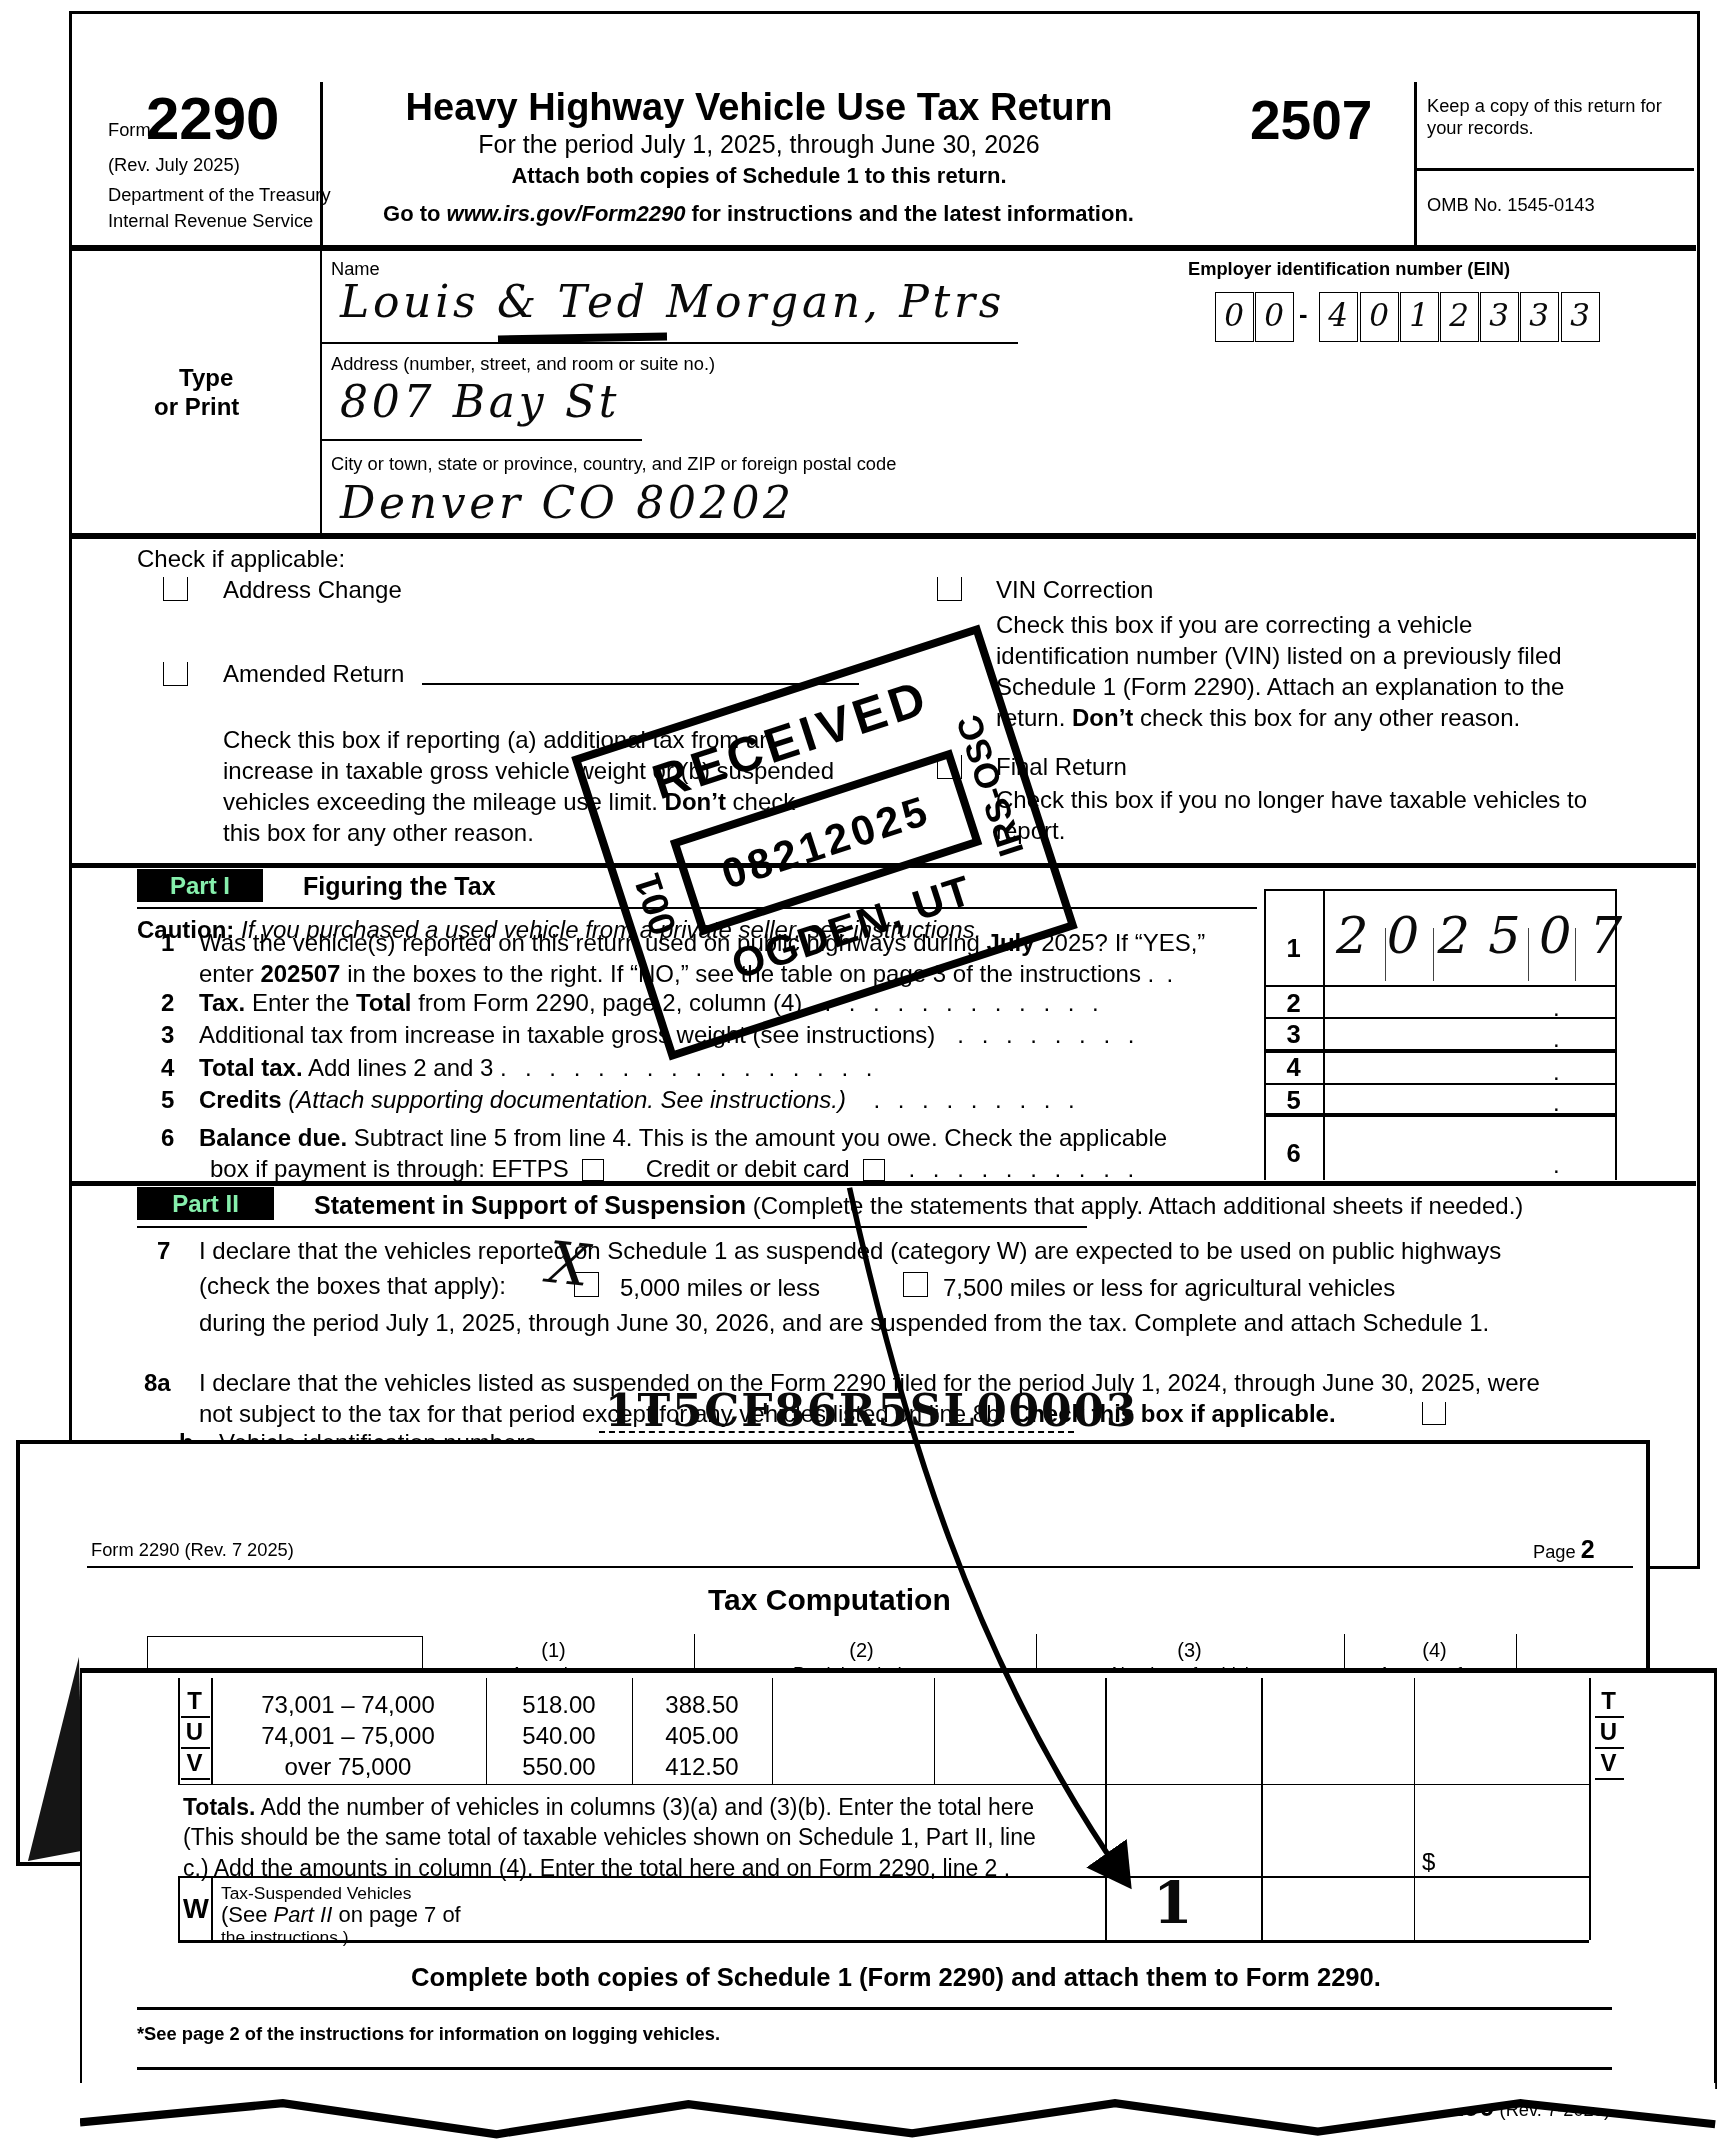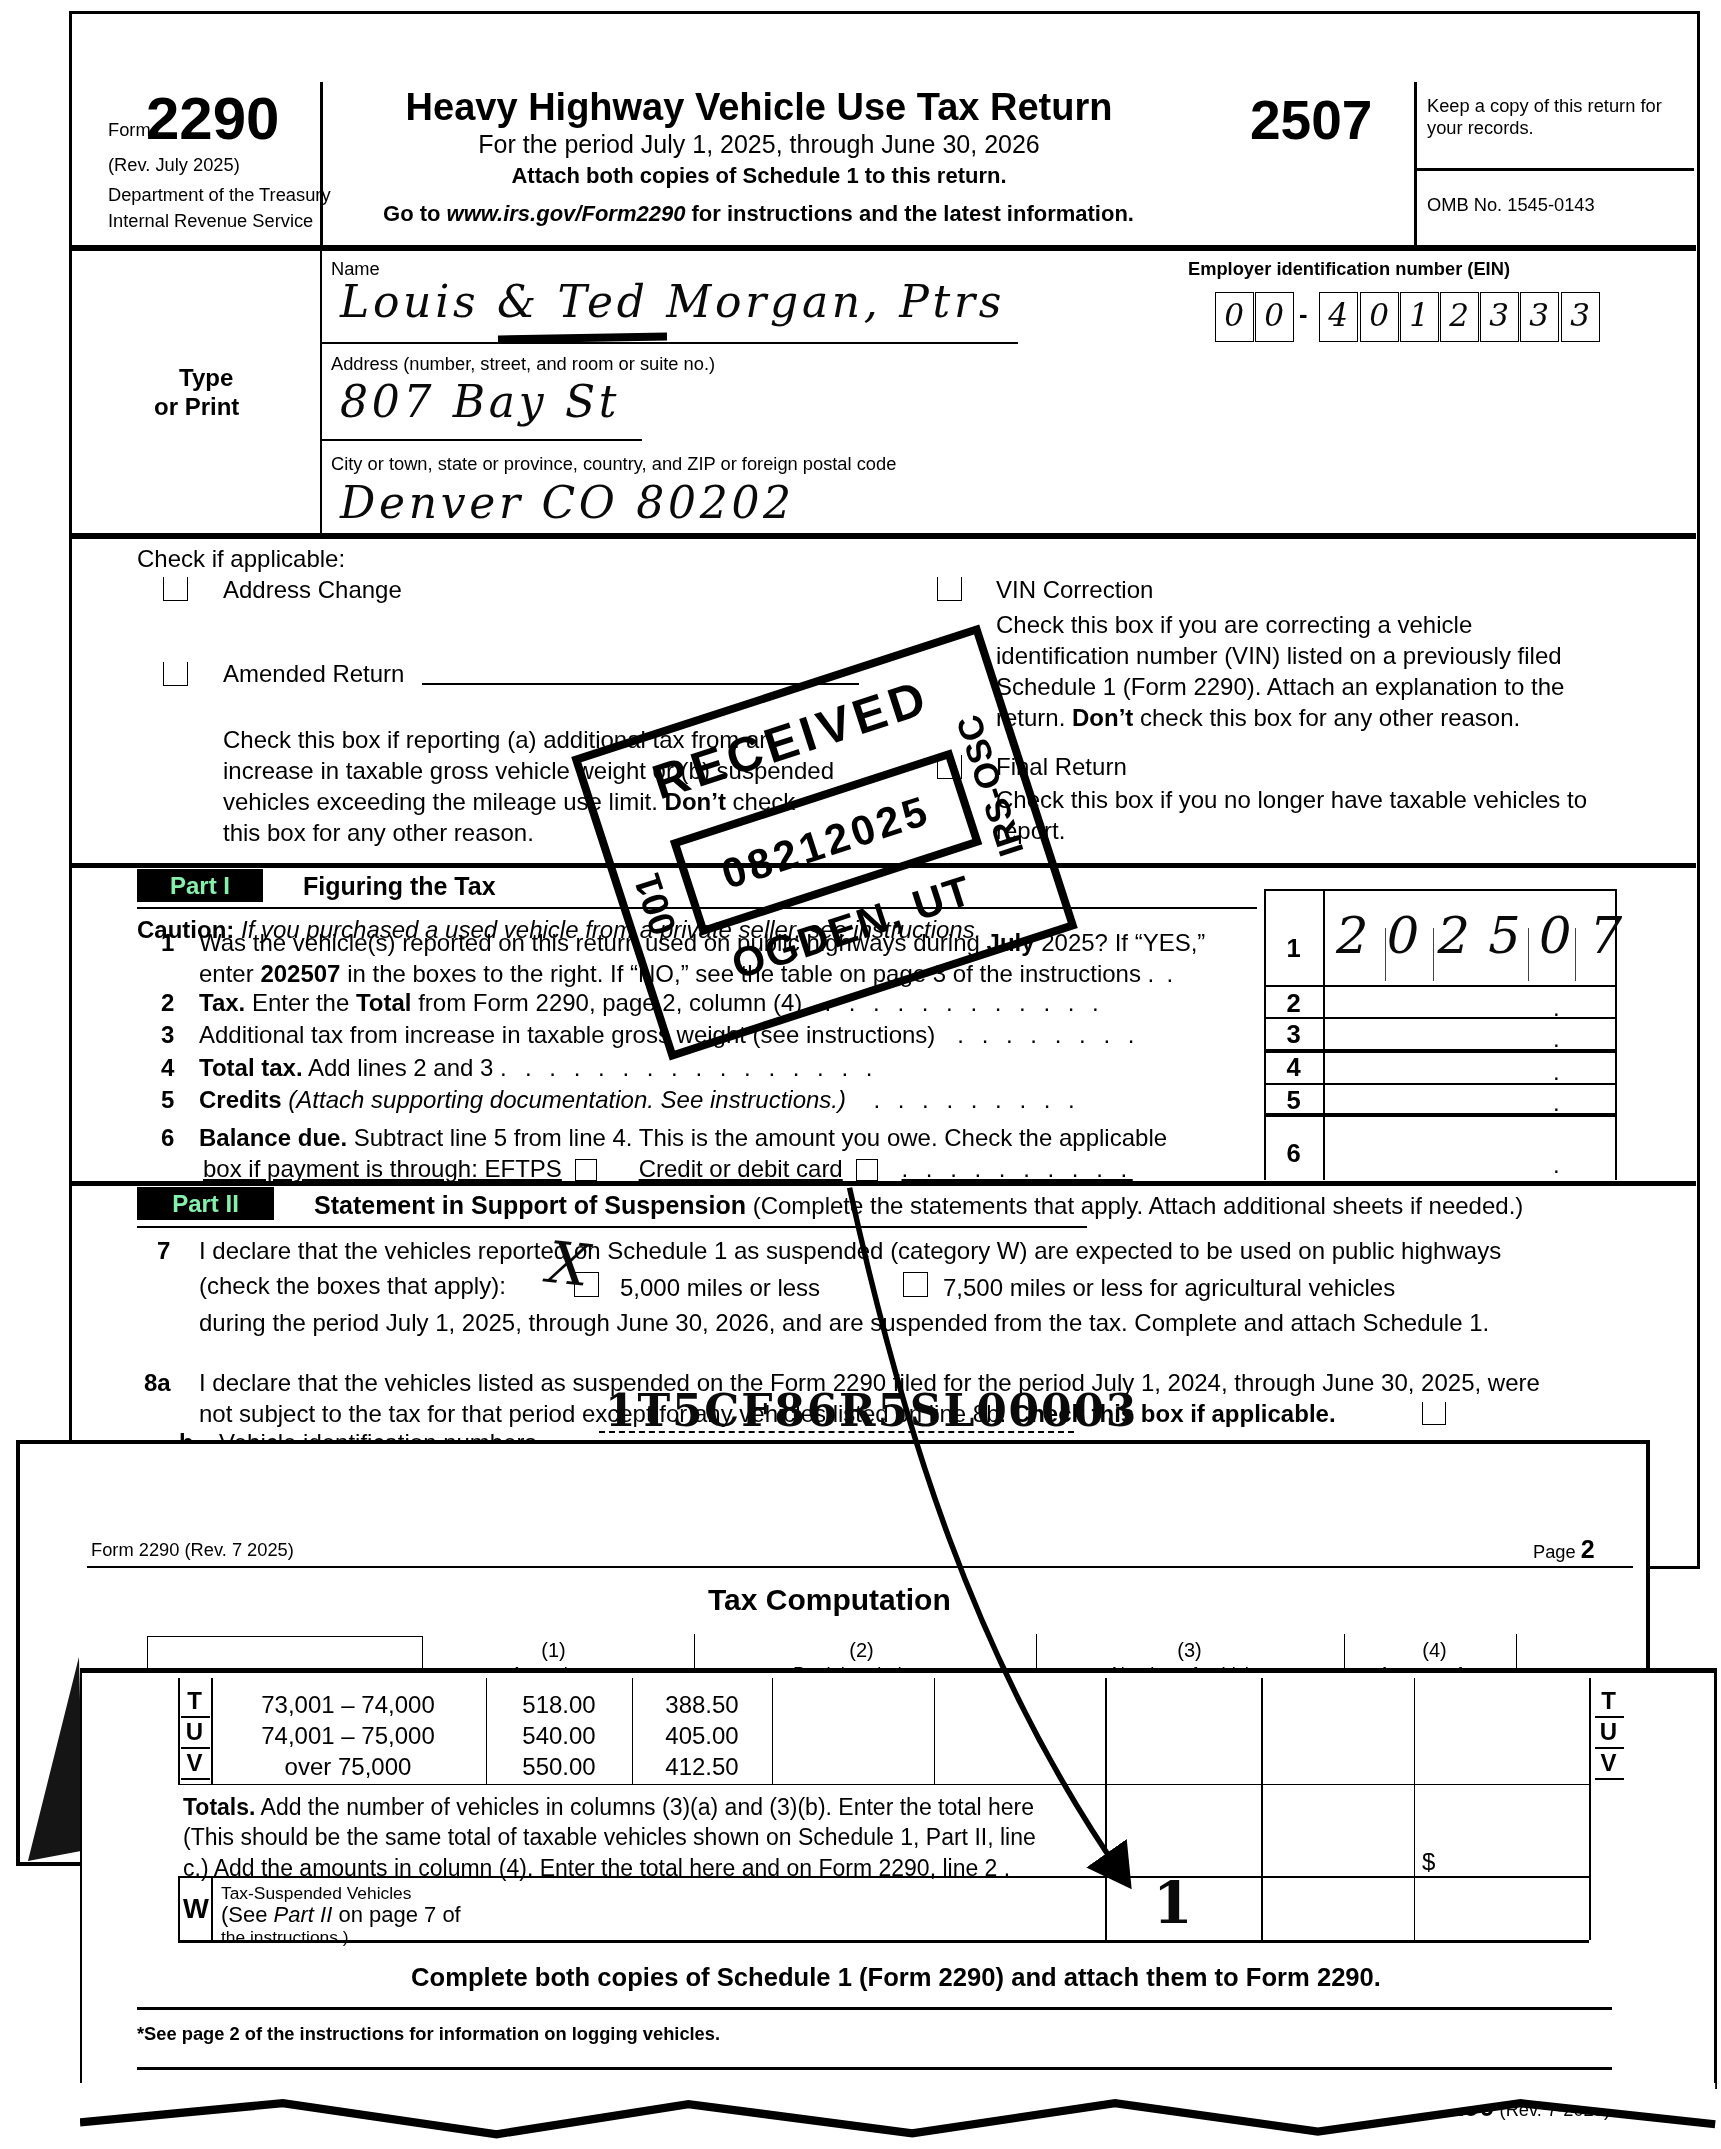--- a/index.html
+++ b/index.html
@@ -155,21 +155,21 @@
     <div class="abs t" style="left:199px;top:1019px;"><span>Additional tax from increase in taxable gross weight (see instructions)</span><span class="dots" style="margin-left:22px;">.  .  .  .  .  .  .  .</span></div>
 
     <div class="abs b t" style="left:161px;top:1052px;">4</div>
     <div class="abs t" style="left:199px;top:1052px;"><span class="b">Total tax.</span><span> Add lines 2 and 3 .</span><span class="dots" style="margin-left:18.3px;">.  .  .  .  .  .  .  .  .  .  .  .  .  .  .</span></div>
 
     <div class="abs b t" style="left:161px;top:1084px;">5</div>
     <div class="abs t" style="left:199px;top:1084px;"><span class="b">Credits</span><span class="i"> (Attach supporting documentation. See instructions.)</span><span class="dots" style="margin-left:27.4px;">.  .  .  .  .  .  .  .  .</span></div>
 
     <div class="abs b t" style="left:161px;top:1122px;">6</div>
     <div class="abs t" style="left:199px;top:1122px;"><span class="b">Balance due.</span><span> Subtract line 5 from line 4. This is the amount you owe. Check the applicable</span></div>
-    <div class="abs t" style="left:203px;top:1153px;text-decoration:underline;"><span>box if payment is through:    EFTPS</span><span class="cbi" style="margin-left:12.8px;"></span><span style="margin-left:42px;">Credit or debit card</span><span class="cbi" style="margin-left:12.8px;"></span><span class="dots" style="margin-left:24px;">.  .  .  .  .  .  .  .  .  .</span></div>
+    <div class="abs t" style="left:210px;top:1153px;"><span>box if payment is through:    EFTPS</span><span class="cbi" style="margin-left:12.8px;"></span><span style="margin-left:42px;">Credit or debit card</span><span class="cbi" style="margin-left:12.8px;"></span><span class="dots" style="margin-left:24px;">.  .  .  .  .  .  .  .  .  .</span></div>
 
     <div class="abs hline" style="left:1264px;top:889px;width:353px;"></div>
     <div class="abs vline" style="left:1264px;top:889px;height:291px;"></div>
     <div class="abs vline" style="left:1323px;top:889px;height:291px;"></div>
     <div class="abs vline" style="left:1615px;top:889px;height:291px;"></div>
     <div class="abs hline" style="left:1264px;top:985px;width:353px;"></div>
     <div class="abs hline" style="left:1264px;top:1017px;width:353px;"></div>
     <div class="abs hline" style="left:1264px;top:1049px;width:353px;height:3.7px;"></div>
     <div class="abs hline" style="left:1264px;top:1083px;width:353px;"></div>
     <div class="abs hline" style="left:1264px;top:1113px;width:353px;height:3.7px;"></div>

